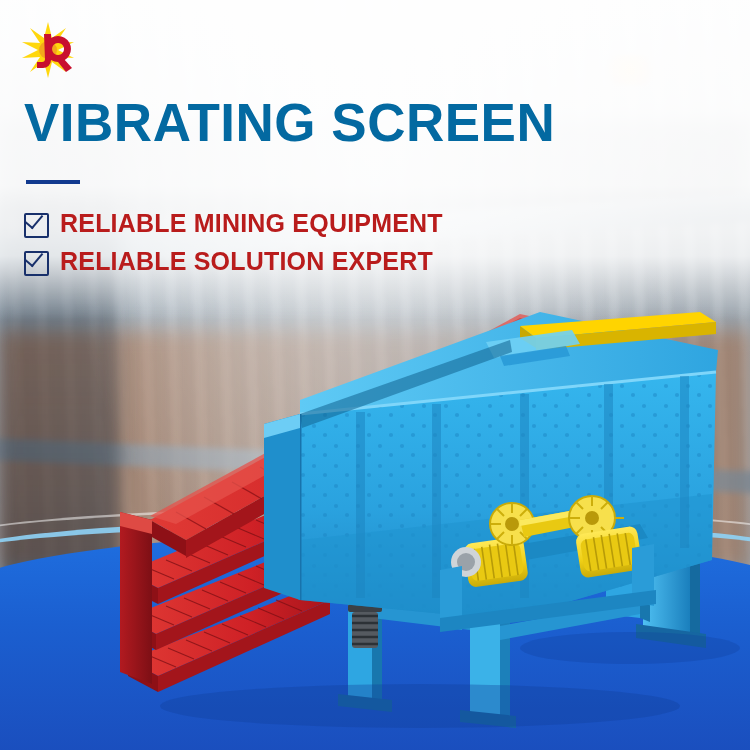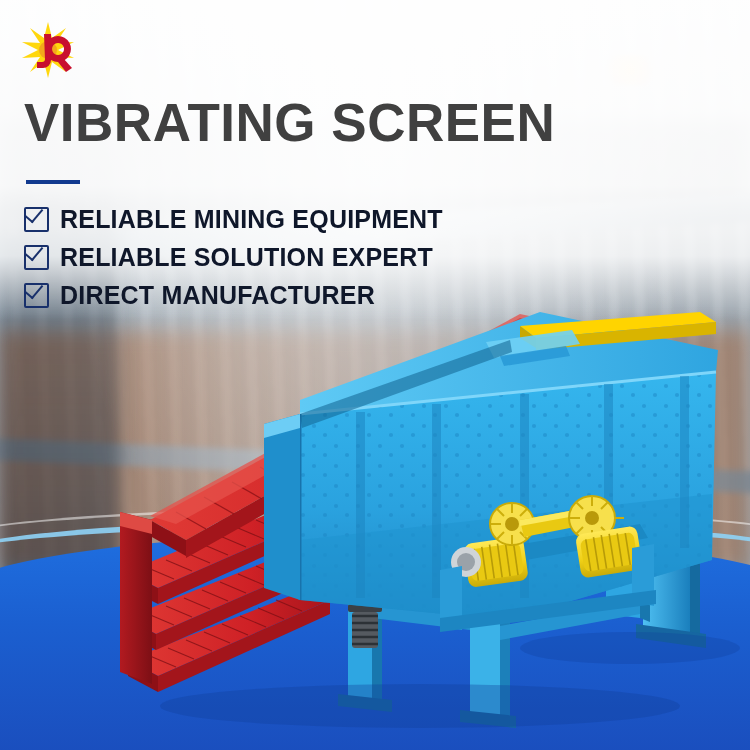--- a/index.html
+++ b/index.html
@@ -68,30 +68,30 @@
   .text-panel{
     position:absolute;left:0;top:0;width:750px;height:320px;
     background:linear-gradient(180deg, rgba(255,255,255,.97) 0%, rgba(255,255,255,.95) 58%, rgba(255,255,255,.80) 80%, rgba(255,255,255,0) 100%);
   }
 
   
   .logo{position:absolute;left:18px;top:20px;width:64px;height:64px;}
   .headline{
     position:absolute;left:24px;top:96px;
     font-size:53px;font-weight:bold;letter-spacing:.5px;
-    color:#404040;line-height:1;
+    color:#0369a1;line-height:1;
     white-space:nowrap;
   }
   .rule{
     position:absolute;left:26px;top:180px;width:54px;height:4px;background:#123a8f;
   }
   .bullets{position:absolute;left:24px;top:200px;}
   .bullet{
-    display:flex;align-items:center;gap:11px;height:38px;
-    color:#0f172a;font-size:25px;font-weight:bold;letter-spacing:.2px;
+    display:flex;align-items:flex-end;gap:11px;height:38px;
+    color:#b91c1c;font-size:25px;font-weight:bold;letter-spacing:.2px;
   }
   .cbox{
     width:21px;height:21px;border:2.2px solid #18306b;position:relative;flex:0 0 auto;border-radius:2px;
   }
   .cbox:after{
     content:"";position:absolute;left:3px;top:-4px;width:8px;height:15px;
     border-right:2.6px solid #18306b;border-bottom:2.6px solid #18306b;transform:rotate(40deg);
   }
 
   
@@ -149,24 +149,20 @@
   <div class="rule"></div>
 
   <div class="bullets">
     <div class="bullet">
       <span class="cbox"></span>
       <span>RELIABLE MINING EQUIPMENT</span>
     </div>
     <div class="bullet">
       <span class="cbox"></span>
       <span>RELIABLE SOLUTION EXPERT</span>
-    </div>
-    <div class="bullet">
-      <span class="cbox"></span>
-      <span>DIRECT MANUFACTURER</span>
     </div>
   </div>
 
   <div class="floor">
     <div class="floor-fill"></div>
     <div class="floor-line"></div>
     <div class="floor-line2"></div>
   </div>
 
   <svg class="machine" viewBox="0 0 750 750">

